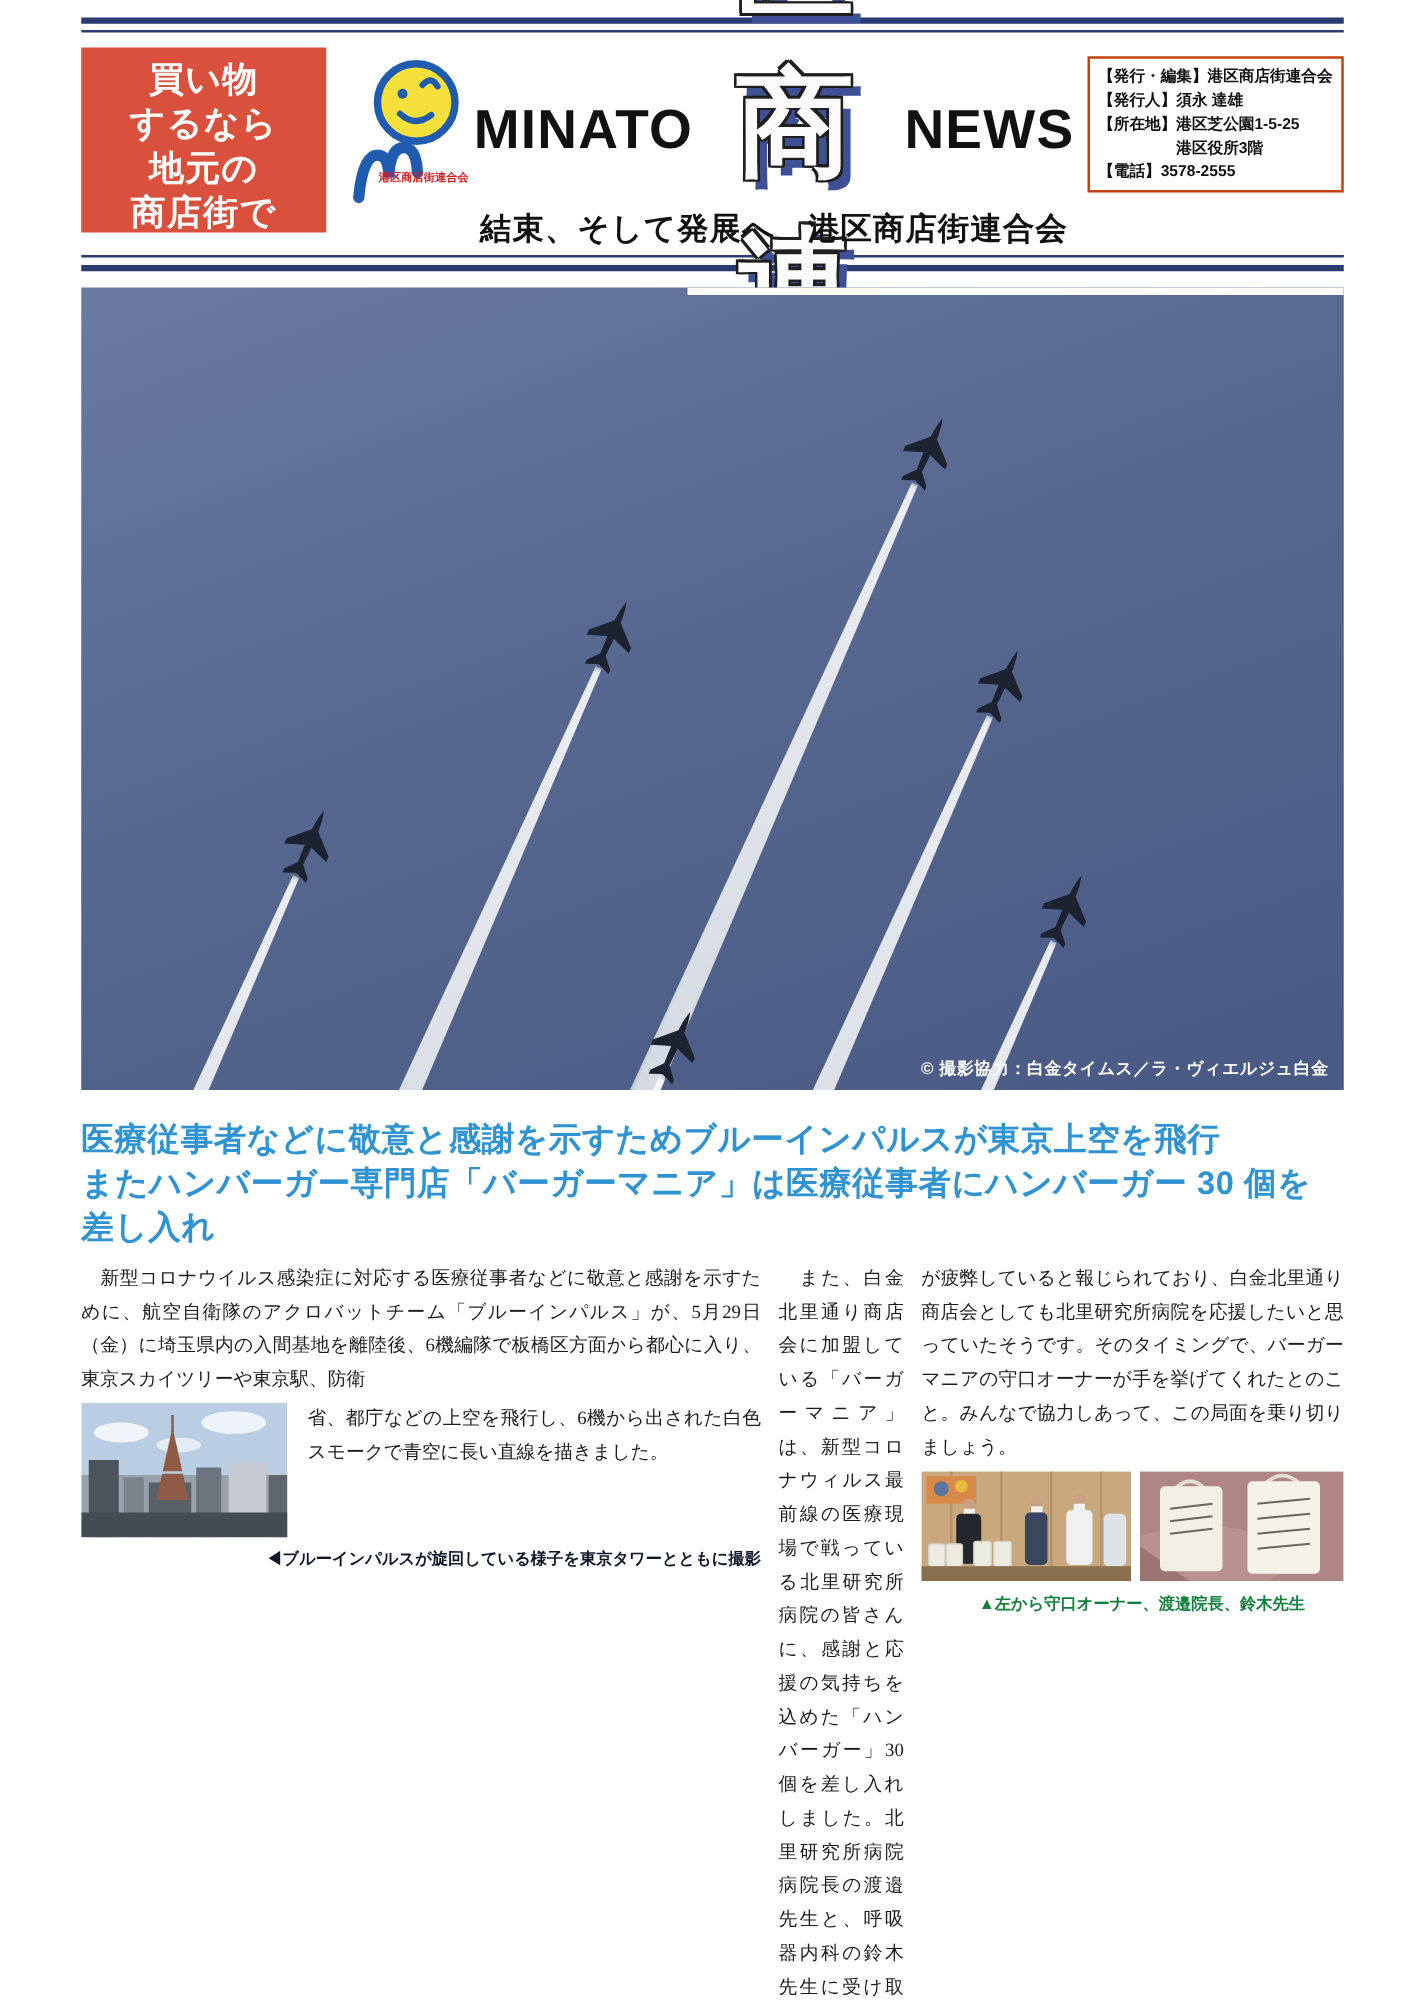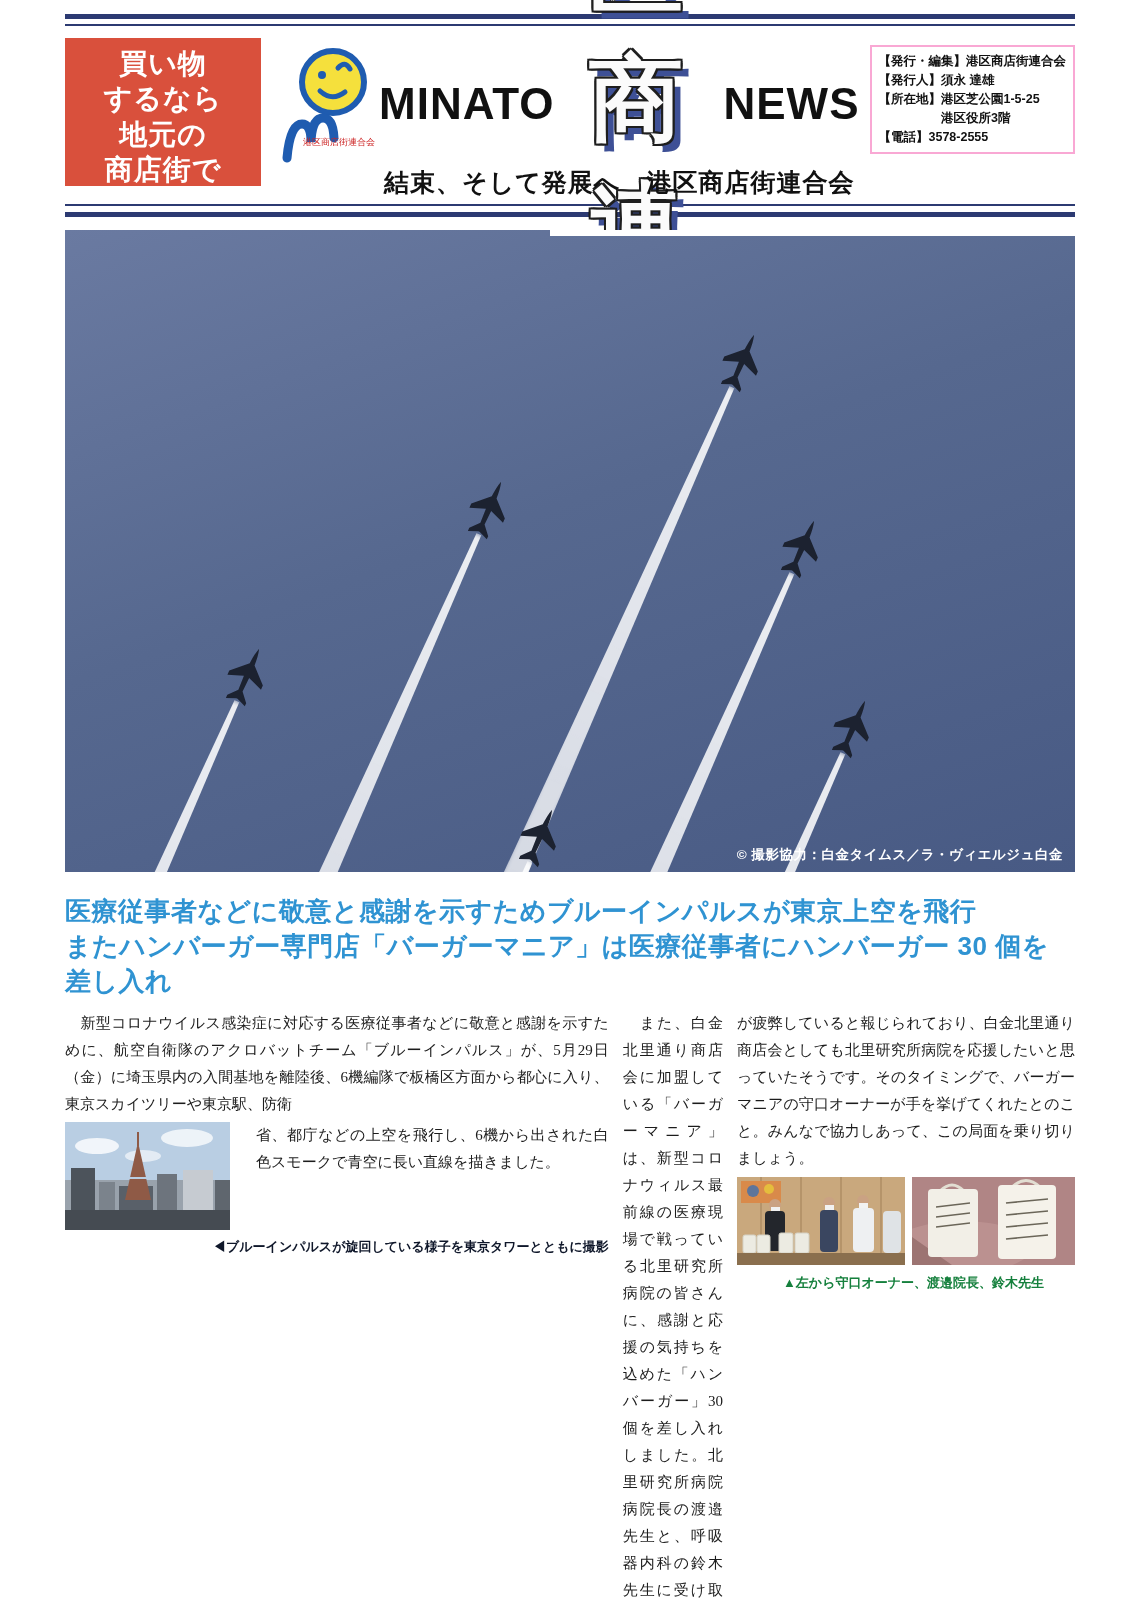--- a/index.html
+++ b/index.html
@@ -15,34 +15,34 @@
   .rules-top .rule-thick{margin-bottom:5px;}
   .rules-bottom{margin-top:8px;}
   .rules-bottom .rule-thin{margin-bottom:6px;}
 
   
   .header{display:flex;align-items:flex-start;margin-top:12px;height:158px;}
   .slogan-box{flex:0 0 196px;height:148px;background:#d9503c;color:#fff;
               font-weight:bold;font-size:28px;line-height:1.26;text-align:center;
               padding-top:8px;box-sizing:border-box;letter-spacing:1px;}
   .logo-wrap{flex:0 0 104px;margin-left:14px;position:relative;height:150px;}
-  .logo-caption{position:absolute;left:28px;top:98px;color:#cc2222;font-size:9px;font-weight:normal;white-space:nowrap;}
+  .logo-caption{position:absolute;left:28px;top:98px;color:#cc2222;font-size:9px;font-weight:bold;white-space:nowrap;}
   .masthead-block{flex:1 1 auto;text-align:center;position:relative;}
   .masthead-row{display:flex;align-items:center;justify-content:space-between;height:132px;}
   .masthead-pre,.masthead-post{font-weight:900;font-size:44px;letter-spacing:1px;color:#111;}
   .masthead-main{font-family:"Liberation Serif",serif;font-weight:bold;font-size:94px;
       color:#fbfbfb;margin:0 14px 10px 10px;letter-spacing:2px;
       text-shadow:-2px -2px 0 #1e1e1e,2px -2px 0 #1e1e1e,-2px 2px 0 #1e1e1e,2px 2px 0 #1e1e1e,
                   -2px 0 0 #1e1e1e,2px 0 0 #1e1e1e,0 -2px 0 #1e1e1e,0 2px 0 #1e1e1e,
                   8px 8px 0 #3e5096;}
   .masthead-tagline{font-size:25px;font-weight:bold;color:#111;margin-top:-4px;letter-spacing:1px;}
   .issue-block{flex:0 0 184px;margin-left:10px;}
   .issue-box{background:#2c3a72;color:#fff;font-weight:bold;font-size:19px;
              text-align:center;padding:10px 2px;line-height:1.45;}
-  .publisher-box{border:2px solid #f9a8d4;margin-top:7px;padding:5px 7px;
+  .publisher-box{border:2px solid #c2410c;margin-top:7px;padding:5px 7px;
                  font-size:12.5px;font-weight:bold;line-height:1.52;color:#111;}
   .publisher-box div{white-space:nowrap;}
 
   
   .hero{position:relative;margin-top:13px;height:642px;overflow:hidden;
         background:linear-gradient(160deg,#6a7aa1 0%,#56688f 45%,#485a84 100%);}
   .hero-notch{position:absolute;top:0;right:0;width:52%;height:6px;background:#fff;}
   .jet-group{position:absolute;width:0;height:0;}
   .contrail{position:absolute;left:-10px;top:22px;width:26px;height:980px;
             transform:translateX(-50%) rotate(24deg);transform-origin:top center;
@@ -55,21 +55,21 @@
                 font-size:13.5px;font-weight:bold;letter-spacing:.5px;}
 
   
   .headline{margin-top:22px;color:#2f93d2;font-weight:bold;font-size:26px;line-height:1.34;letter-spacing:.5px;}
 
   
   .serif{font-family:"Liberation Serif","DejaVu Serif",serif;}
   .cols{display:flex;gap:14px;margin-top:12px;}
   .col{flex:1 1 0;font-size:15px;line-height:27px;text-align:justify;color:#1c1c1c;}
   .col p{margin:0;}
-  .inset-row{display:flex;gap:26px;margin-top:4px;}
+  .inset-row{display:flex;gap:16px;margin-top:4px;}
   .tower-photo{flex:0 0 165px;height:108px;overflow:hidden;}
   .inset-text{flex:1 1 auto;}
   .tower-caption{margin-left:148px;margin-top:3px;width:max-content;white-space:nowrap;
                  color:#0f172a;font-weight:bold;font-size:13px;font-family:"Liberation Sans",sans-serif;}
   .mini-photos{display:flex;gap:7px;margin-top:5px;}
   .mini-photos>div{overflow:hidden;}
   .delivery-photo{flex:0 0 168px;height:88px;}
   .bags-photo{flex:1 1 auto;height:88px;}
   .photos-caption{margin-top:4px;color:#15803d;font-weight:bold;font-size:13px;
                   font-family:Liberation Serif, serif;margin-left:46px;}

